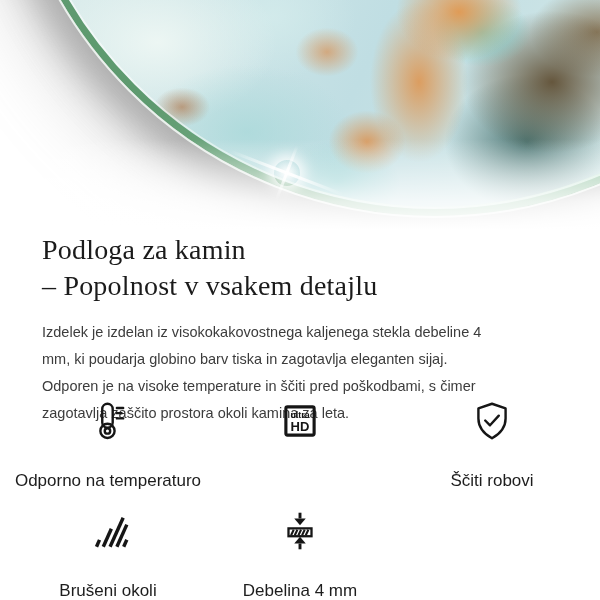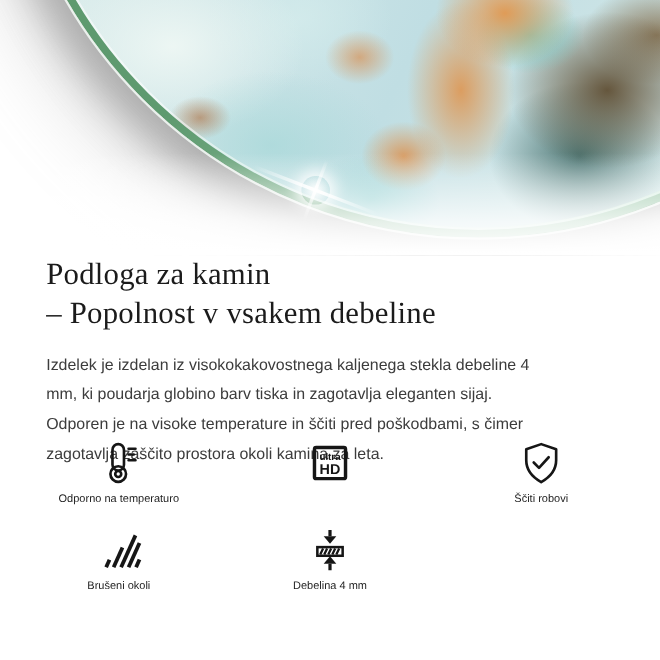--- a/index.html
+++ b/index.html
@@ -57,21 +57,21 @@
   .content{position:absolute;left:0;top:228px;width:524px;padding:0 42px;box-sizing:border-box;}
   h1{font-family:"Liberation Serif","DejaVu Serif",serif;font-weight:400;
      font-size:28px;line-height:1.29;color:#1b1b1b;margin:4px 0 15px 0;letter-spacing:.2px;}
   .desc{font-size:14.5px;line-height:1.85;color:#3c3c3c;max-width:524px;margin:0;}
 
   
   .features{position:absolute;left:0;top:398px;width:600px;padding:0 12px;box-sizing:border-box;
     display:grid;grid-template-columns:repeat(3,1fr);row-gap:17px;}
   .feature{display:flex;flex-direction:column;align-items:center;text-align:center;}
   .feature svg{width:46px;height:46px;display:block;}
-  .feature-label{margin-top:4px;font-size:10px;color:#1d1d1d;line-height:1.2;}
+  .feature-label{margin-top:27px;font-size:17px;color:#1d1d1d;line-height:1.2;}
   .ic{stroke:#161616;fill:none;stroke-width:2.3;}
   .ic-bold{stroke:#161616;fill:none;stroke-width:3;}
   .ic-fill{fill:#161616;stroke:none;}
   .ic-txt{fill:#161616;font-family:"Liberation Sans",sans-serif;font-weight:bold;}
 </style>
 </head>
 <body>
 
 <div class="page">
 
@@ -81,21 +81,21 @@
       <div class="ray-long"></div>
       <div class="ray-short"></div>
       <div class="glow"></div>
     </div>
     <div class="hero-fade"></div>
   </div>
 
   <div class="content">
     <h1>
       <span>Podloga za kamin</span><br>
-      <span>– Popolnost v vsakem debeline</span>
+      <span>– Popolnost v vsakem detajlu</span>
     </h1>
     <p class="desc">Izdelek je izdelan iz visokokakovostnega kaljenega stekla debeline 4 mm, ki poudarja globino barv tiska in zagotavlja eleganten sijaj. Odporen je na visoke temperature in ščiti pred poškodbami, s čimer zagotavlja zaščito prostora okoli kamina za leta.</p>
   </div>
 
   <div class="features">
 
     <div class="feature">
       <svg viewBox="0 0 44 44">
         <rect class="ic" x="16.5" y="5.5" width="10" height="23" rx="5"></rect>
         <circle class="ic" cx="21.5" cy="31.5" r="6.8"></circle>

